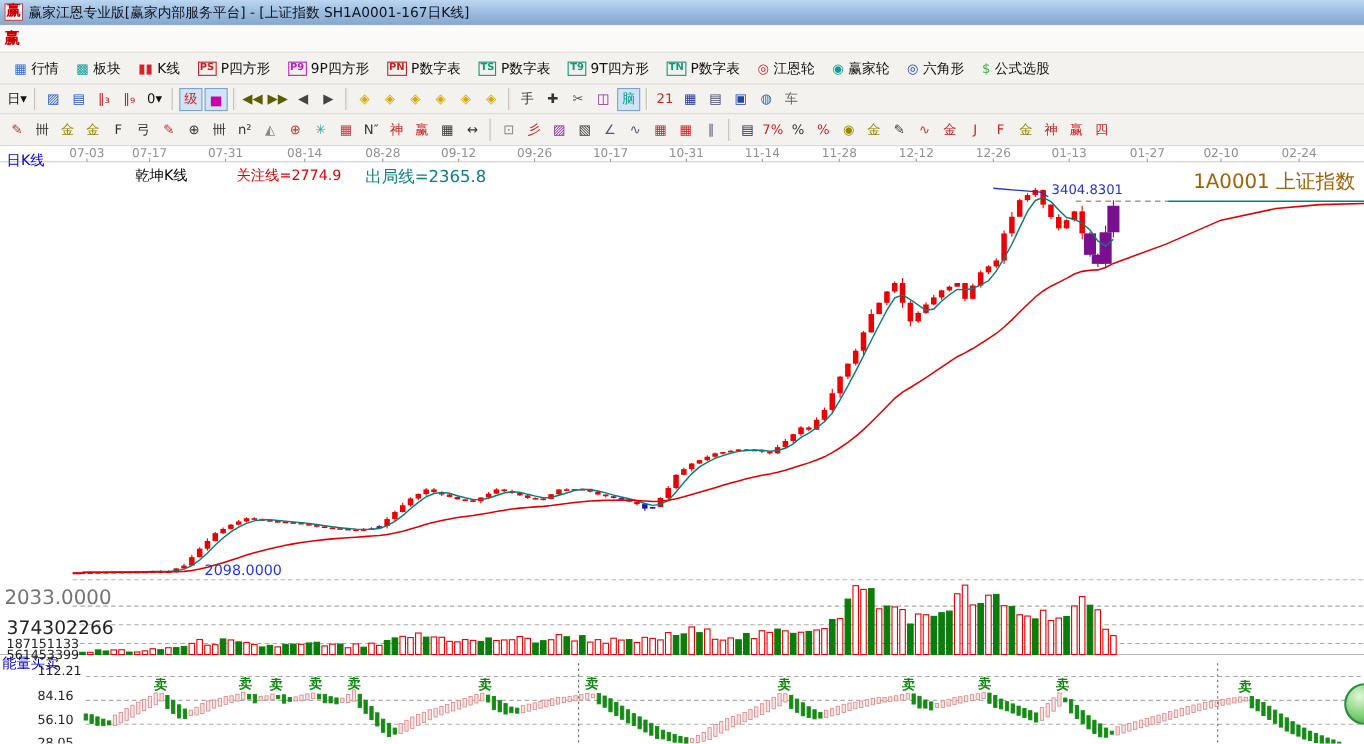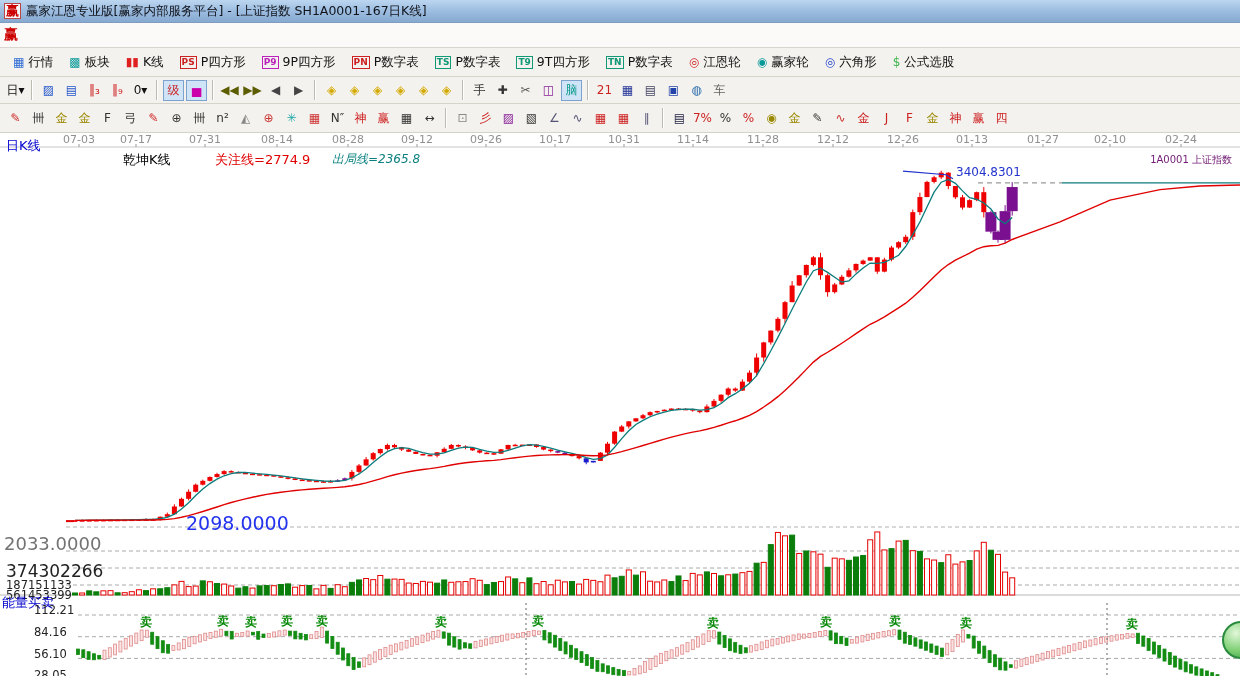--- a/index.html
+++ b/index.html
@@ -174,24 +174,24 @@
     <button class="tbi" style="color: rgb(153, 136, 0);">金</button>
     <button class="tbi" style="color: rgb(204, 34, 34);">神</button>
     <button class="tbi" style="color: rgb(204, 34, 34);">赢</button>
     <button class="tbi" style="color: rgb(204, 34, 34);">四</button>
   </div>
 
 <div class="chart" id="chart">
   <div class="lbl" style="left:6px;top:4px;color:#0000d0;font-size:13px;">日K线</div>
   <div class="lbl" style="left:123px;top:18px;color:#000;font-size:13px;">乾坤K线</div>
   <div class="lbl" style="left:215px;top:18px;color:#e00000;font-size:13px;">关注线=2774.9</div>
-  <div class="lbl" style="left:332px;top:18px;color:#0a8080;font-size:12px;font-style:italic;">出局线=2365.8</div>
-  <div class="lbl" style="right:8px;top:20px;color:#701a75;font-size:10px;">1A0001  上证指数</div>
+  <div class="lbl" style="left:332px;top:18px;color:#0a8080;font-size:15px;">出局线=2365.8</div>
+  <div class="lbl" style="right:8px;top:20px;color:#a16207;font-size:18px;">1A0001  上证指数</div>
   <div class="lbl" style="left:956px;top:32px;color:#2233cc;font-size:12px;">3404.8301</div>
-  <div class="lbl" style="left:186px;top:379px;color:#2233ee;font-size:19px;">2098.0000</div>
+  <div class="lbl" style="left:186px;top:379px;color:#2233ee;font-size:13px;">2098.0000</div>
   <div class="lbl" style="left:4px;top:400px;color:#737373;font-size:18px;">2033.0000</div>
   <div class="lbl" style="left:6px;top:411px;color:#222;font-size:11.5px;margin-top:44px;">561453399</div>
   <div class="lbl" style="left:6px;top:428px;color:#222;font-size:17px;">374302266</div>
   <div class="lbl" style="left:6px;top:445px;color:#222;font-size:11.5px;">187151133</div>
   <div class="lbl" style="left:2px;top:461px;color:#0000cc;font-size:13px;">能量买卖</div>
   <div class="lbl" style="left:34px;top:470px;color:#222;font-size:11.5px;">112.21</div>
   <div class="lbl" style="left:34px;top:492px;color:#222;font-size:11.5px;">84.16</div>
   <div class="lbl" style="left:34px;top:514px;color:#222;font-size:11.5px;">56.10</div>
   <div class="lbl" style="left:34px;top:535px;color:#222;font-size:11.5px;">28.05</div>
   <svg id="chart-svg" width="1240" height="546">

